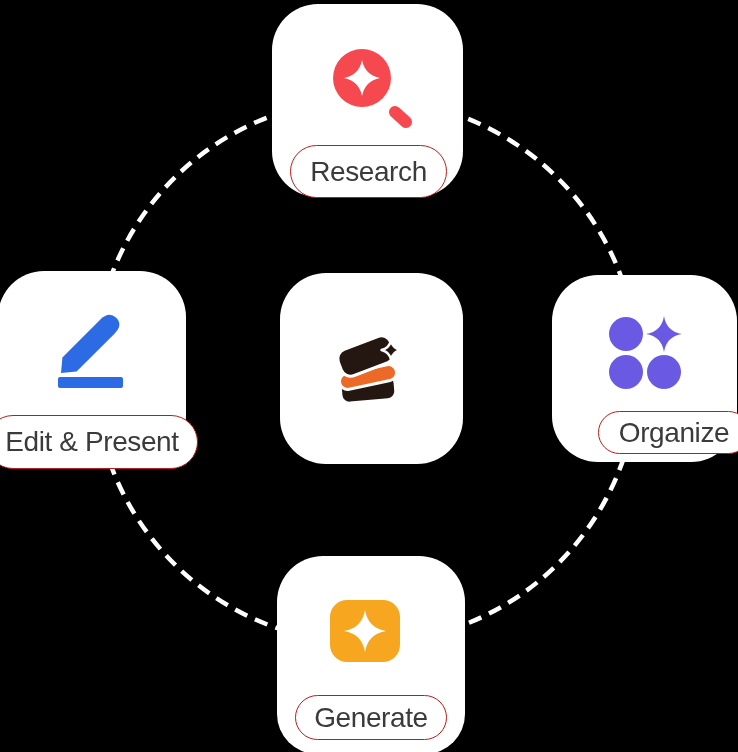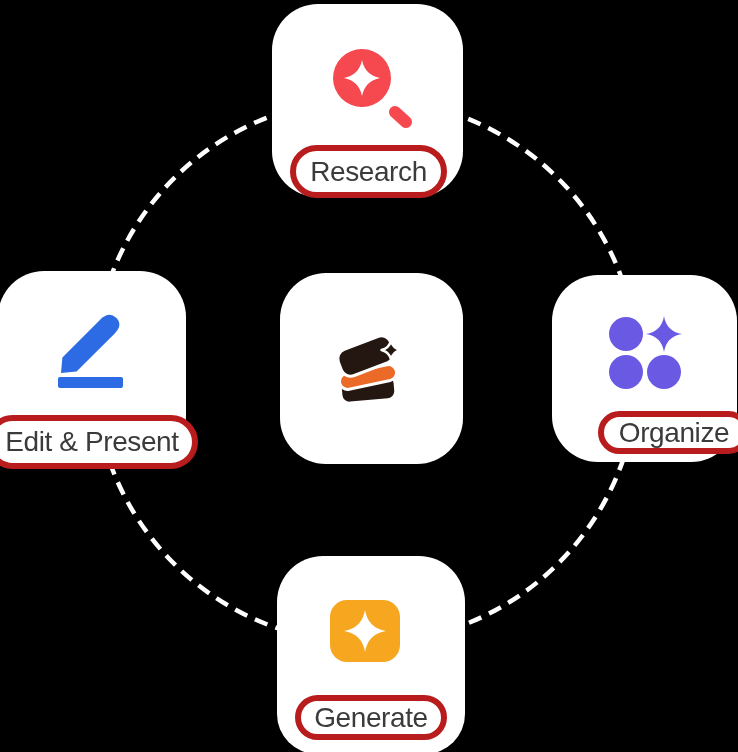--- a/index.html
+++ b/index.html
@@ -2,21 +2,21 @@
 <html><head>
 <meta charset="utf-8">
 <style>
   html,body{margin:0;padding:0;background:#000;}
   body{width:738px;height:752px;overflow:hidden;}
   .stage{position:relative;width:738px;height:752px;font-family:"Liberation Sans",sans-serif;background:#000;}
   .ring-svg{position:absolute;left:0;top:0;z-index:0;}
   .card{position:absolute;background:#ffffff;border-radius:46px;z-index:1;}
   .icon-svg{position:absolute;display:block;}
   .pill{position:absolute;z-index:3;display:flex;align-items:center;justify-content:center;
-        background:#ffffff;border:6px solid #b91c1c;border-radius:28px;box-sizing:border-box;
+        background:#ffffff;border:1px solid #b91c1c;border-radius:28px;box-sizing:border-box;
         font-size:28px;font-weight:500;color:#3b3b3b;letter-spacing:-0.4px;white-space:nowrap;}
 </style>
 </head>
 <body>
 
 <div class="stage">
 
   <svg class="ring-svg" width="738" height="752" viewBox="0 0 738 752">
     <circle cx="366" cy="371" r="272" fill="none" stroke="#ffffff" stroke-width="4.5" stroke-dasharray="13.5 8.5"></circle>
   </svg>

